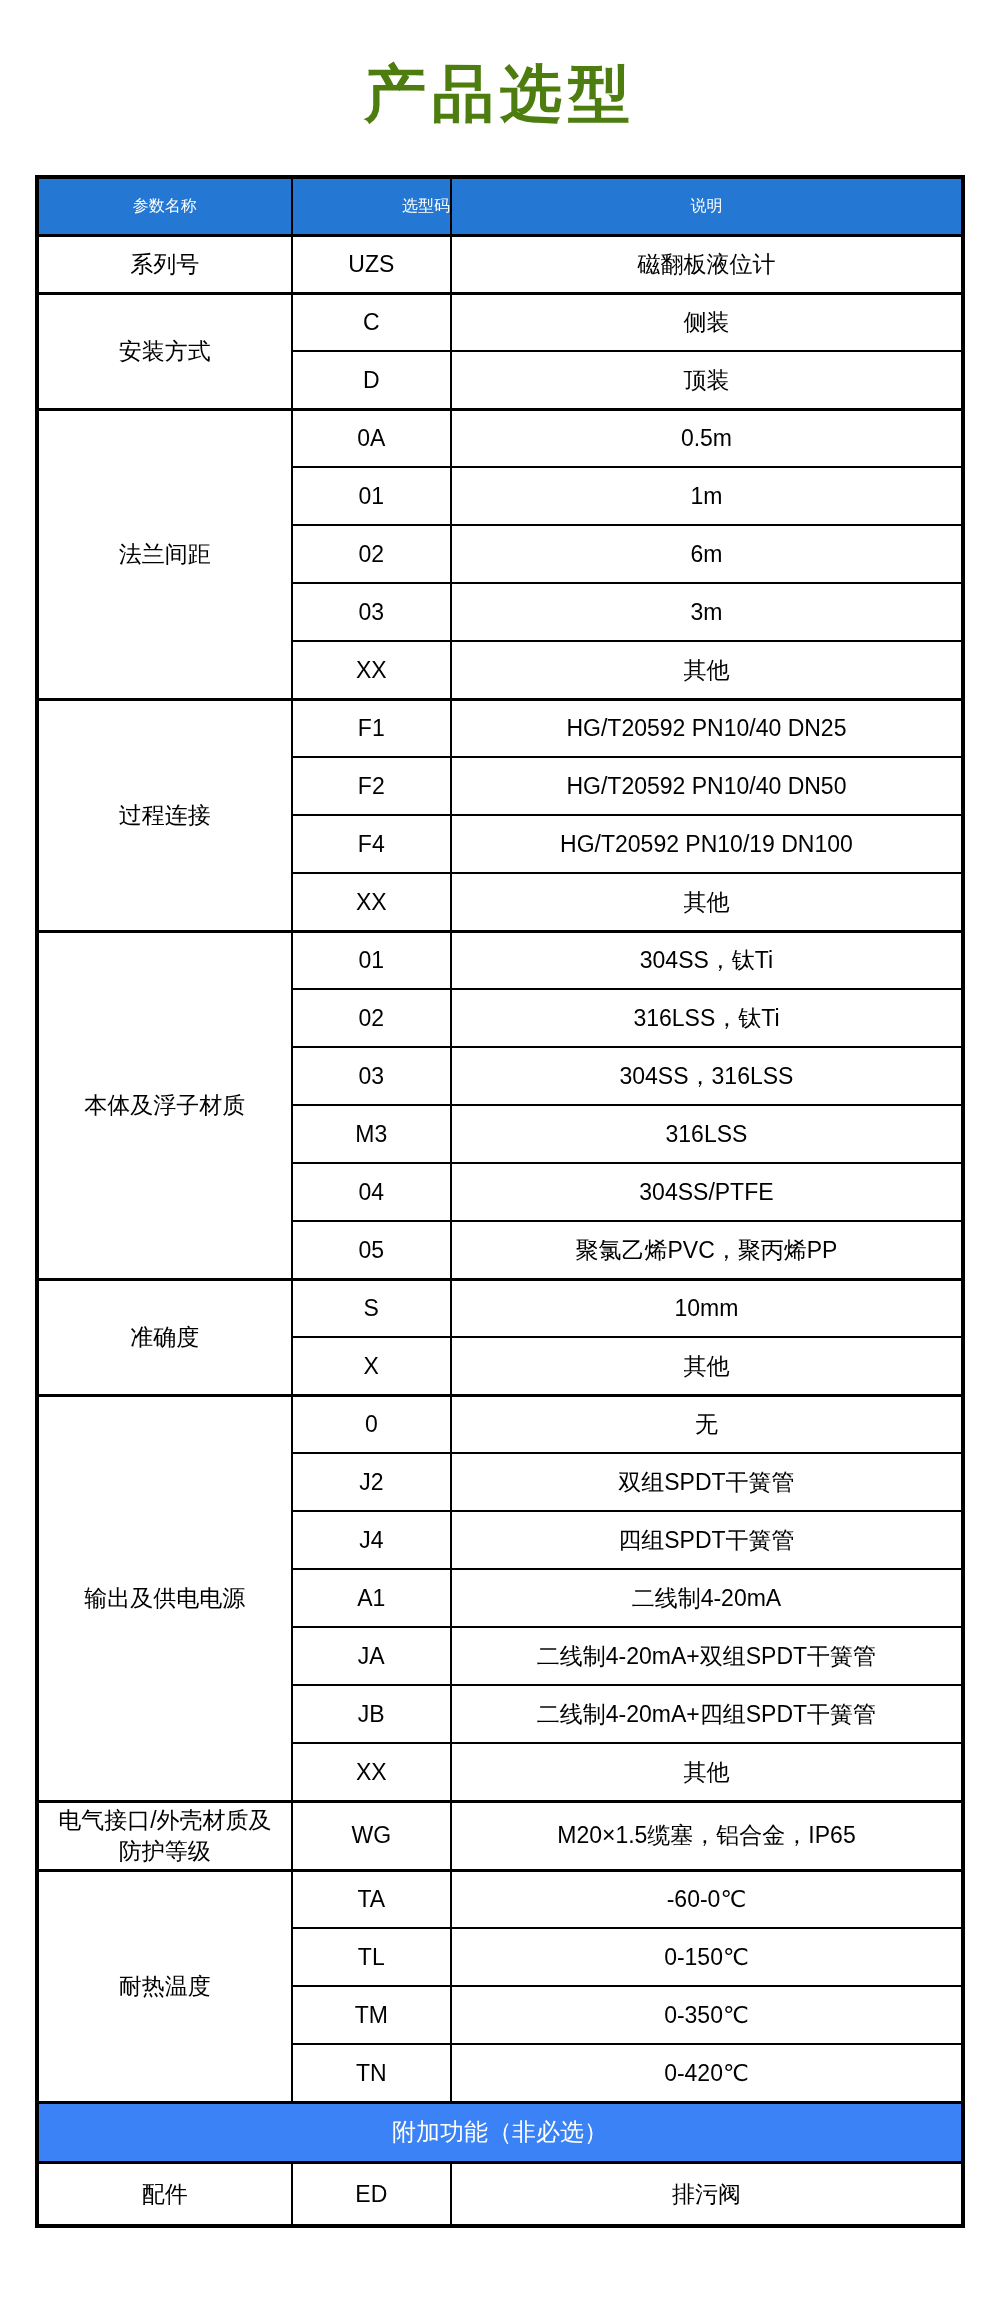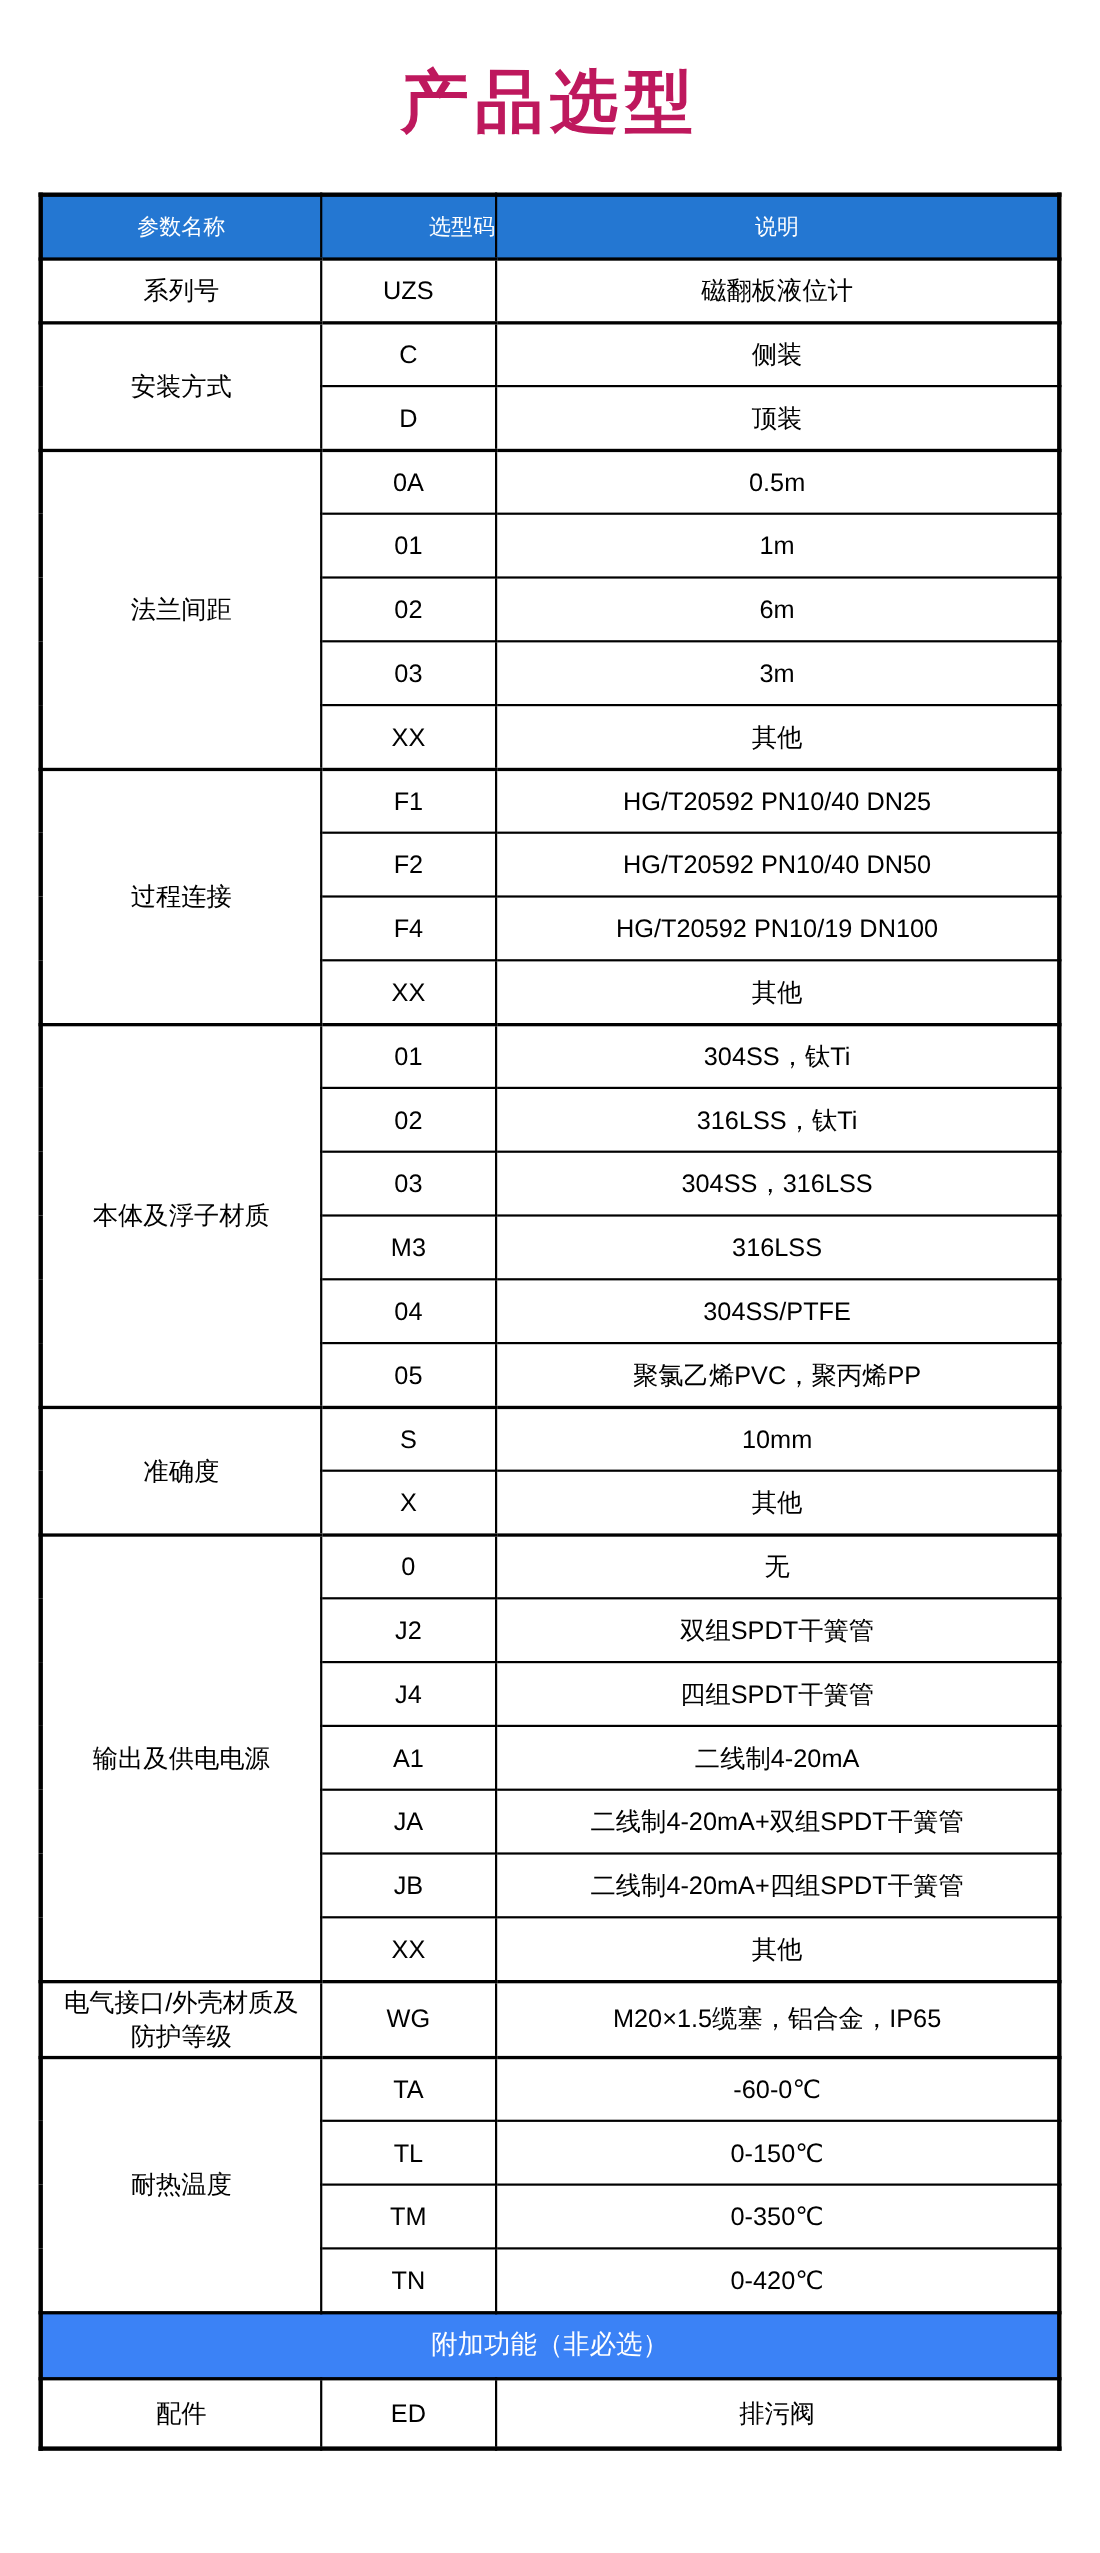--- a/index.html
+++ b/index.html
@@ -13,21 +13,21 @@
     min-height: 2321px;
     margin: 0 auto;
     position: relative;
   }
   .page-title {
     margin-top: 58px;
     text-align: center;
     font-size: 62px;
     font-weight: 900;
     letter-spacing: 6px;
-    color: #be185d;
+    color: #4d7c0f;
     line-height: 1.15;
   }
   .table-wrap {
     margin: 46px 35px 0 35px;
   }
   table.selection-table {
     width: 930px;
     border-collapse: collapse;
     table-layout: fixed;
   }
@@ -39,21 +39,21 @@
   table.selection-table th,
   table.selection-table td {
     border: 2px solid #000000;
   }
   table.selection-table { border-width: 4px; }
 
   th {
     background: #2477d2;
     color: #ffffff;
     font-weight: 400;
-    font-size: 20px;
+    font-size: 16px;
     height: 58px;
     text-align: center;
     vertical-align: middle;
     border-bottom-width: 3px;
   }
   th.h-code { border-left-width: 2px; border-right-width: 3px; text-align: right; }
 
   td {
     font-size: 23px;
     font-weight: 400;

